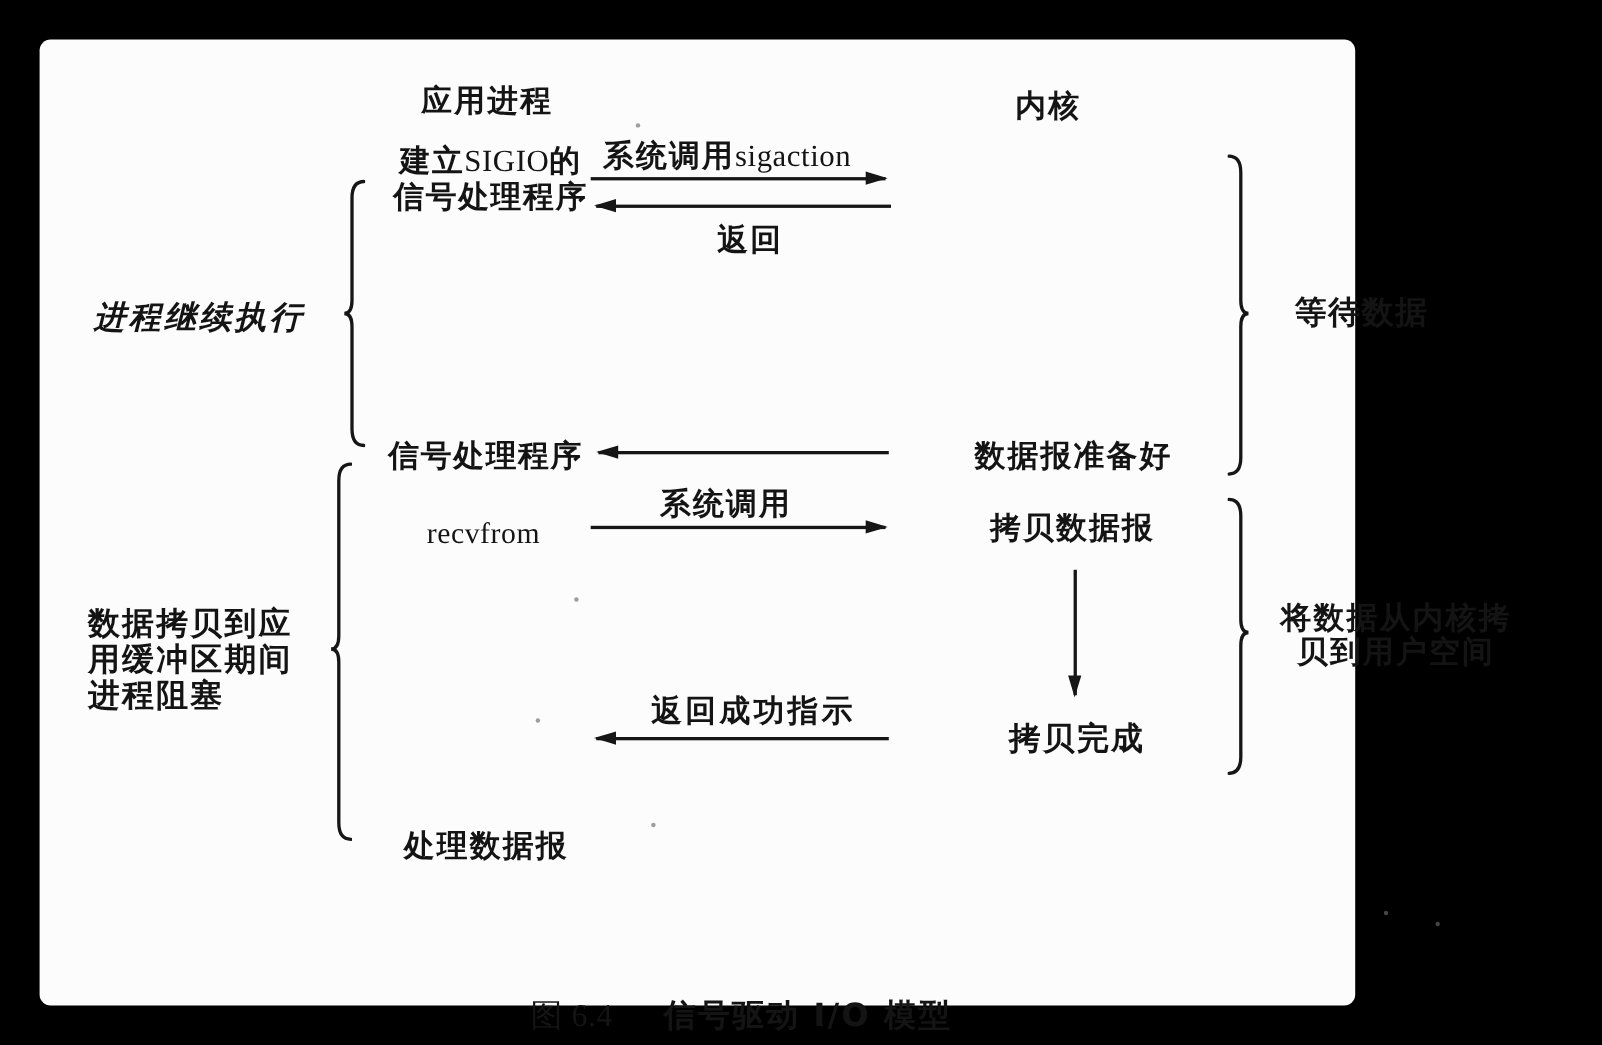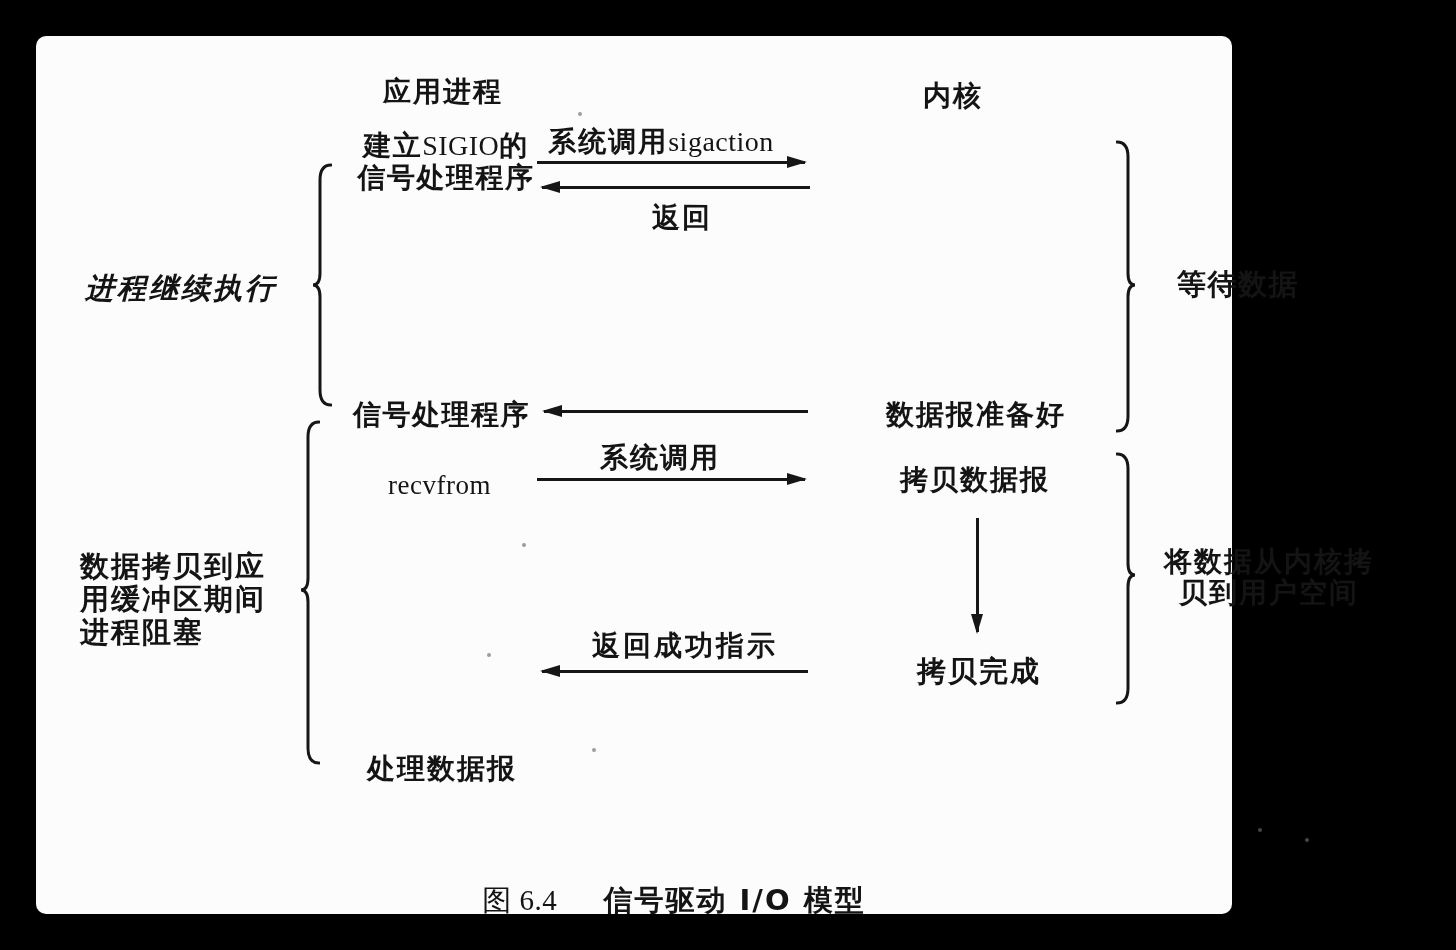--- a/index.html
+++ b/index.html
@@ -128,21 +128,21 @@
 
     <div class="zh" style="left:556px;top:594px;letter-spacing:3px;">返回成功指示</div>
     <div class="arrow" style="left:506px;top:635px;width:266px;">
       <span class="shaft"></span>
       <span class="head-l"></span>
     </div>
     <div class="zh" style="left:881px;top:619px;font-size:29px;">拷贝完成</div>
 
     <div class="zh" style="left:331px;top:717px;">处理数据报</div>
 
-    <div class="caption zh" style="top:848px;font-size:29px;letter-spacing:2px;padding-left:40px;">
+    <div class="caption zh" style="top:871px;font-size:29px;letter-spacing:2px;padding-left:40px;">
       <span class="serif">图 6.4</span>
       <span style="display:inline-block;width:22px;"></span>
       <span>信号驱动 I/O 模型</span>
     </div>
 
     <div class="speck" style="left:542px;top:76px;"></div>
     <div class="speck" style="left:486px;top:507px;"></div>
     <div class="speck" style="left:451px;top:617px;"></div>
     <div class="speck" style="left:556px;top:712px;"></div>
     <div class="speck" style="left:1222px;top:792px;"></div>

